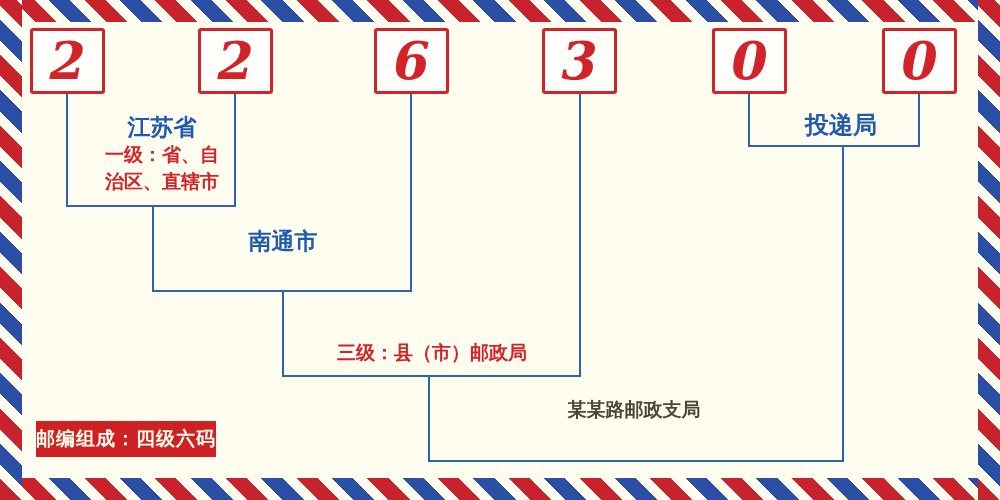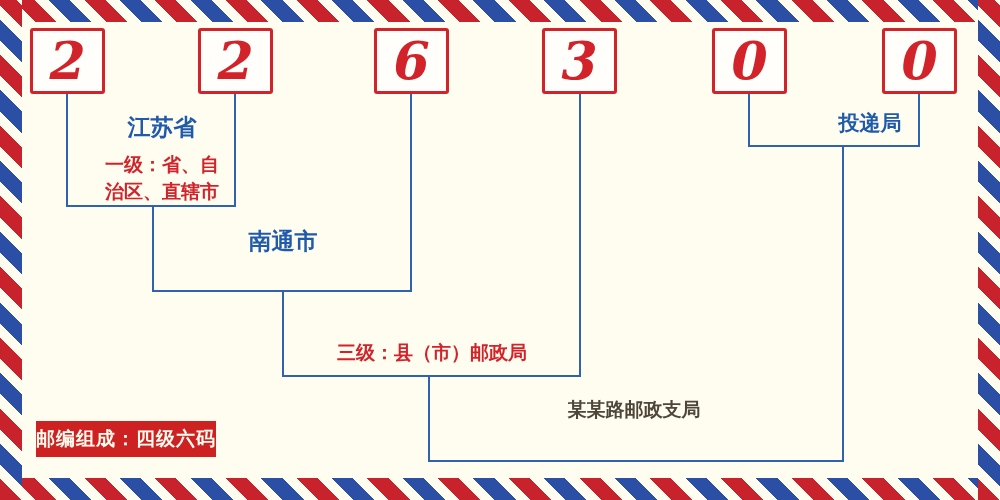--- a/index.html
+++ b/index.html
@@ -110,28 +110,28 @@
   <div class="ln h" style="left:282px;top:375px;width:299px"></div>
   <div class="ln v" style="left:579px;top:93px;height:284px"></div>
   <div class="ln v" style="left:428px;top:377px;height:85px"></div>
   <div class="ln h" style="left:428px;top:460px;width:416px"></div>
   <div class="ln v" style="left:842px;top:147px;height:315px"></div>
   <div class="ln h" style="left:748px;top:145px;width:172px"></div>
   <div class="ln v" style="left:748px;top:93px;height:52px"></div>
   <div class="ln v" style="left:918px;top:93px;height:52px"></div>
 
   <div class="lbl lbl-blue" style="left:162px;top:112px">江苏省</div>
-  <div class="lbl lbl-red" style="left:162px;top:152px">
+  <div class="lbl lbl-red" style="left:162px;top:142px">
     <div>一级：省、自</div>
     <div>治区、直辖市</div>
   </div>
 
   <div class="lbl lbl-blue" style="left:283px;top:226px">南通市</div>
 
   <div class="lbl lbl-dark" style="left:634px;top:397px">某某路邮政支局</div>
 
   <div class="lbl lbl-red" style="left:432px;top:340px">三级：县（市）邮政局</div>
 
-  <div class="lbl lbl-blue" style="left:870px;top:109px;font-size:21px">投递局</div>
+  <div class="lbl lbl-blue" style="left:841px;top:109px;font-size:24px">投递局</div>
 
   <div class="badge">邮编组成：四级六码</div>
 
 </div>
 
 </body></html>

